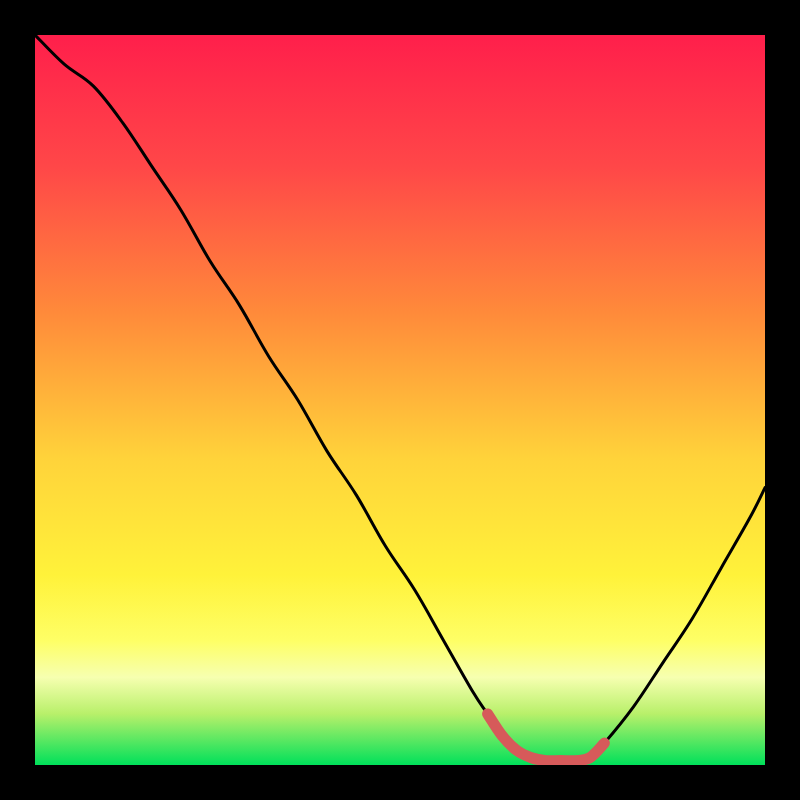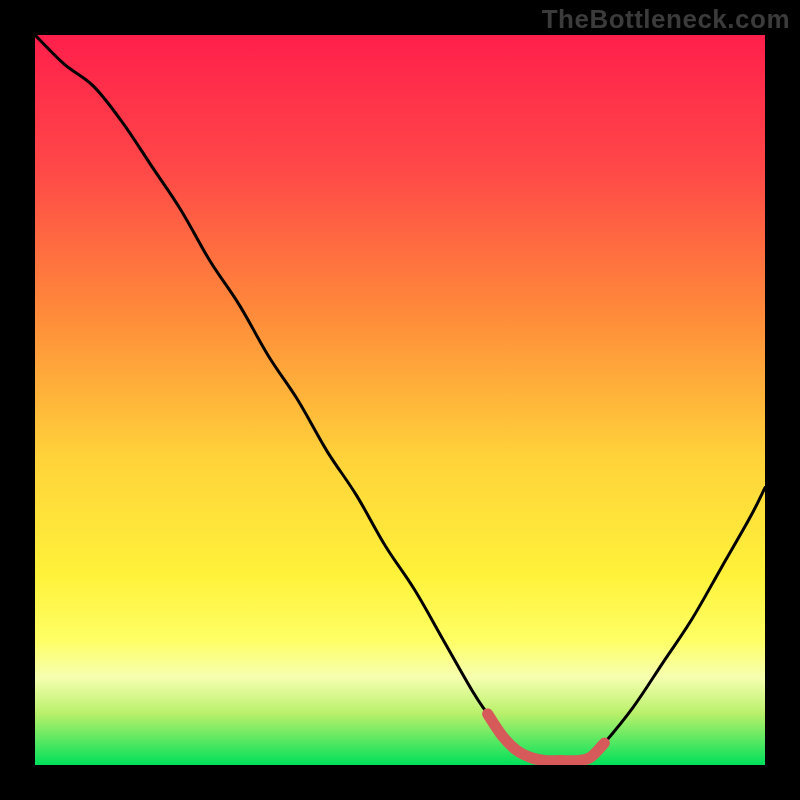--- a/index.html
+++ b/index.html
@@ -37,21 +37,20 @@
   }
   .plot-area svg {
     display: block;
   }
 </style>
 </head>
 <body>
 
 <div class="frame">
 
-  <div class="watermark">TheBottleneck.com</div>
 
   <div class="plot-area">
     <svg id="chart-svg" width="730" height="730" viewBox="0 0 730 730">
       <defs>
         <linearGradient id="bg-grad" x1="0" y1="0" x2="0" y2="1">
             <stop offset="0.0%" stop-color="#ff1f4b"></stop>
             <stop offset="18.0%" stop-color="#ff4748"></stop>
             <stop offset="38.0%" stop-color="#ff8a3a"></stop>
             <stop offset="58.0%" stop-color="#ffd33a"></stop>
             <stop offset="74.0%" stop-color="#fff23a"></stop>

